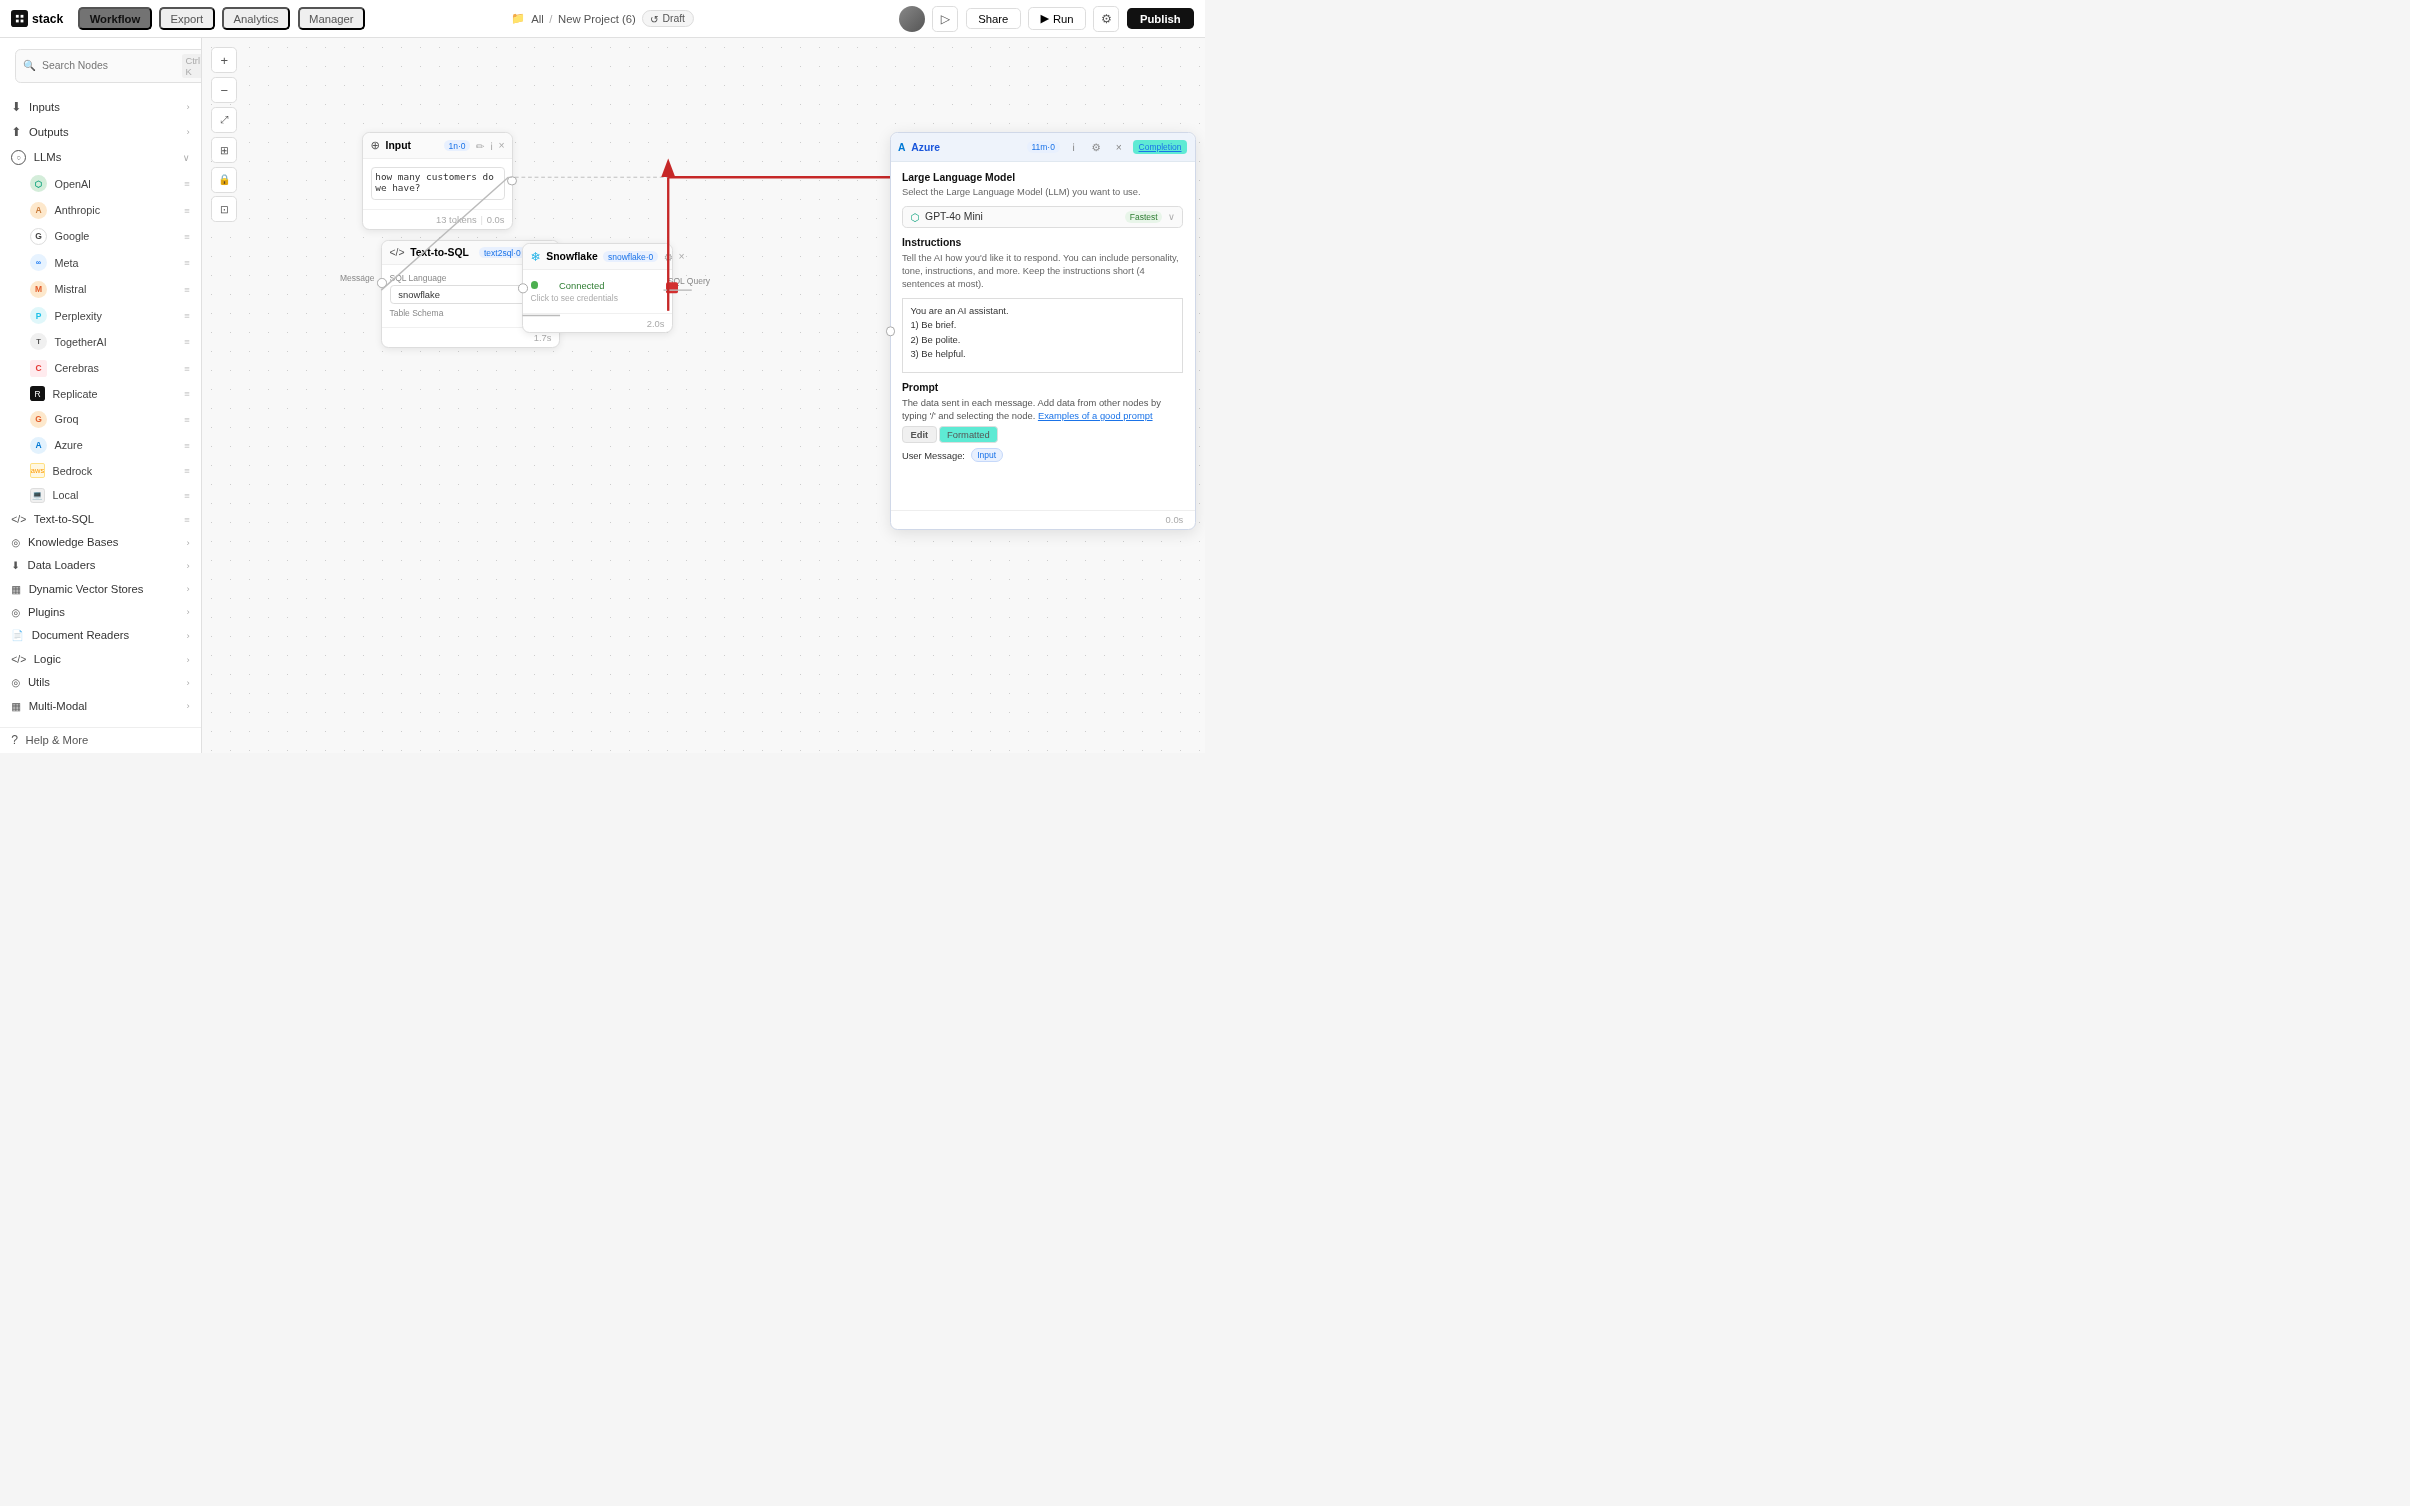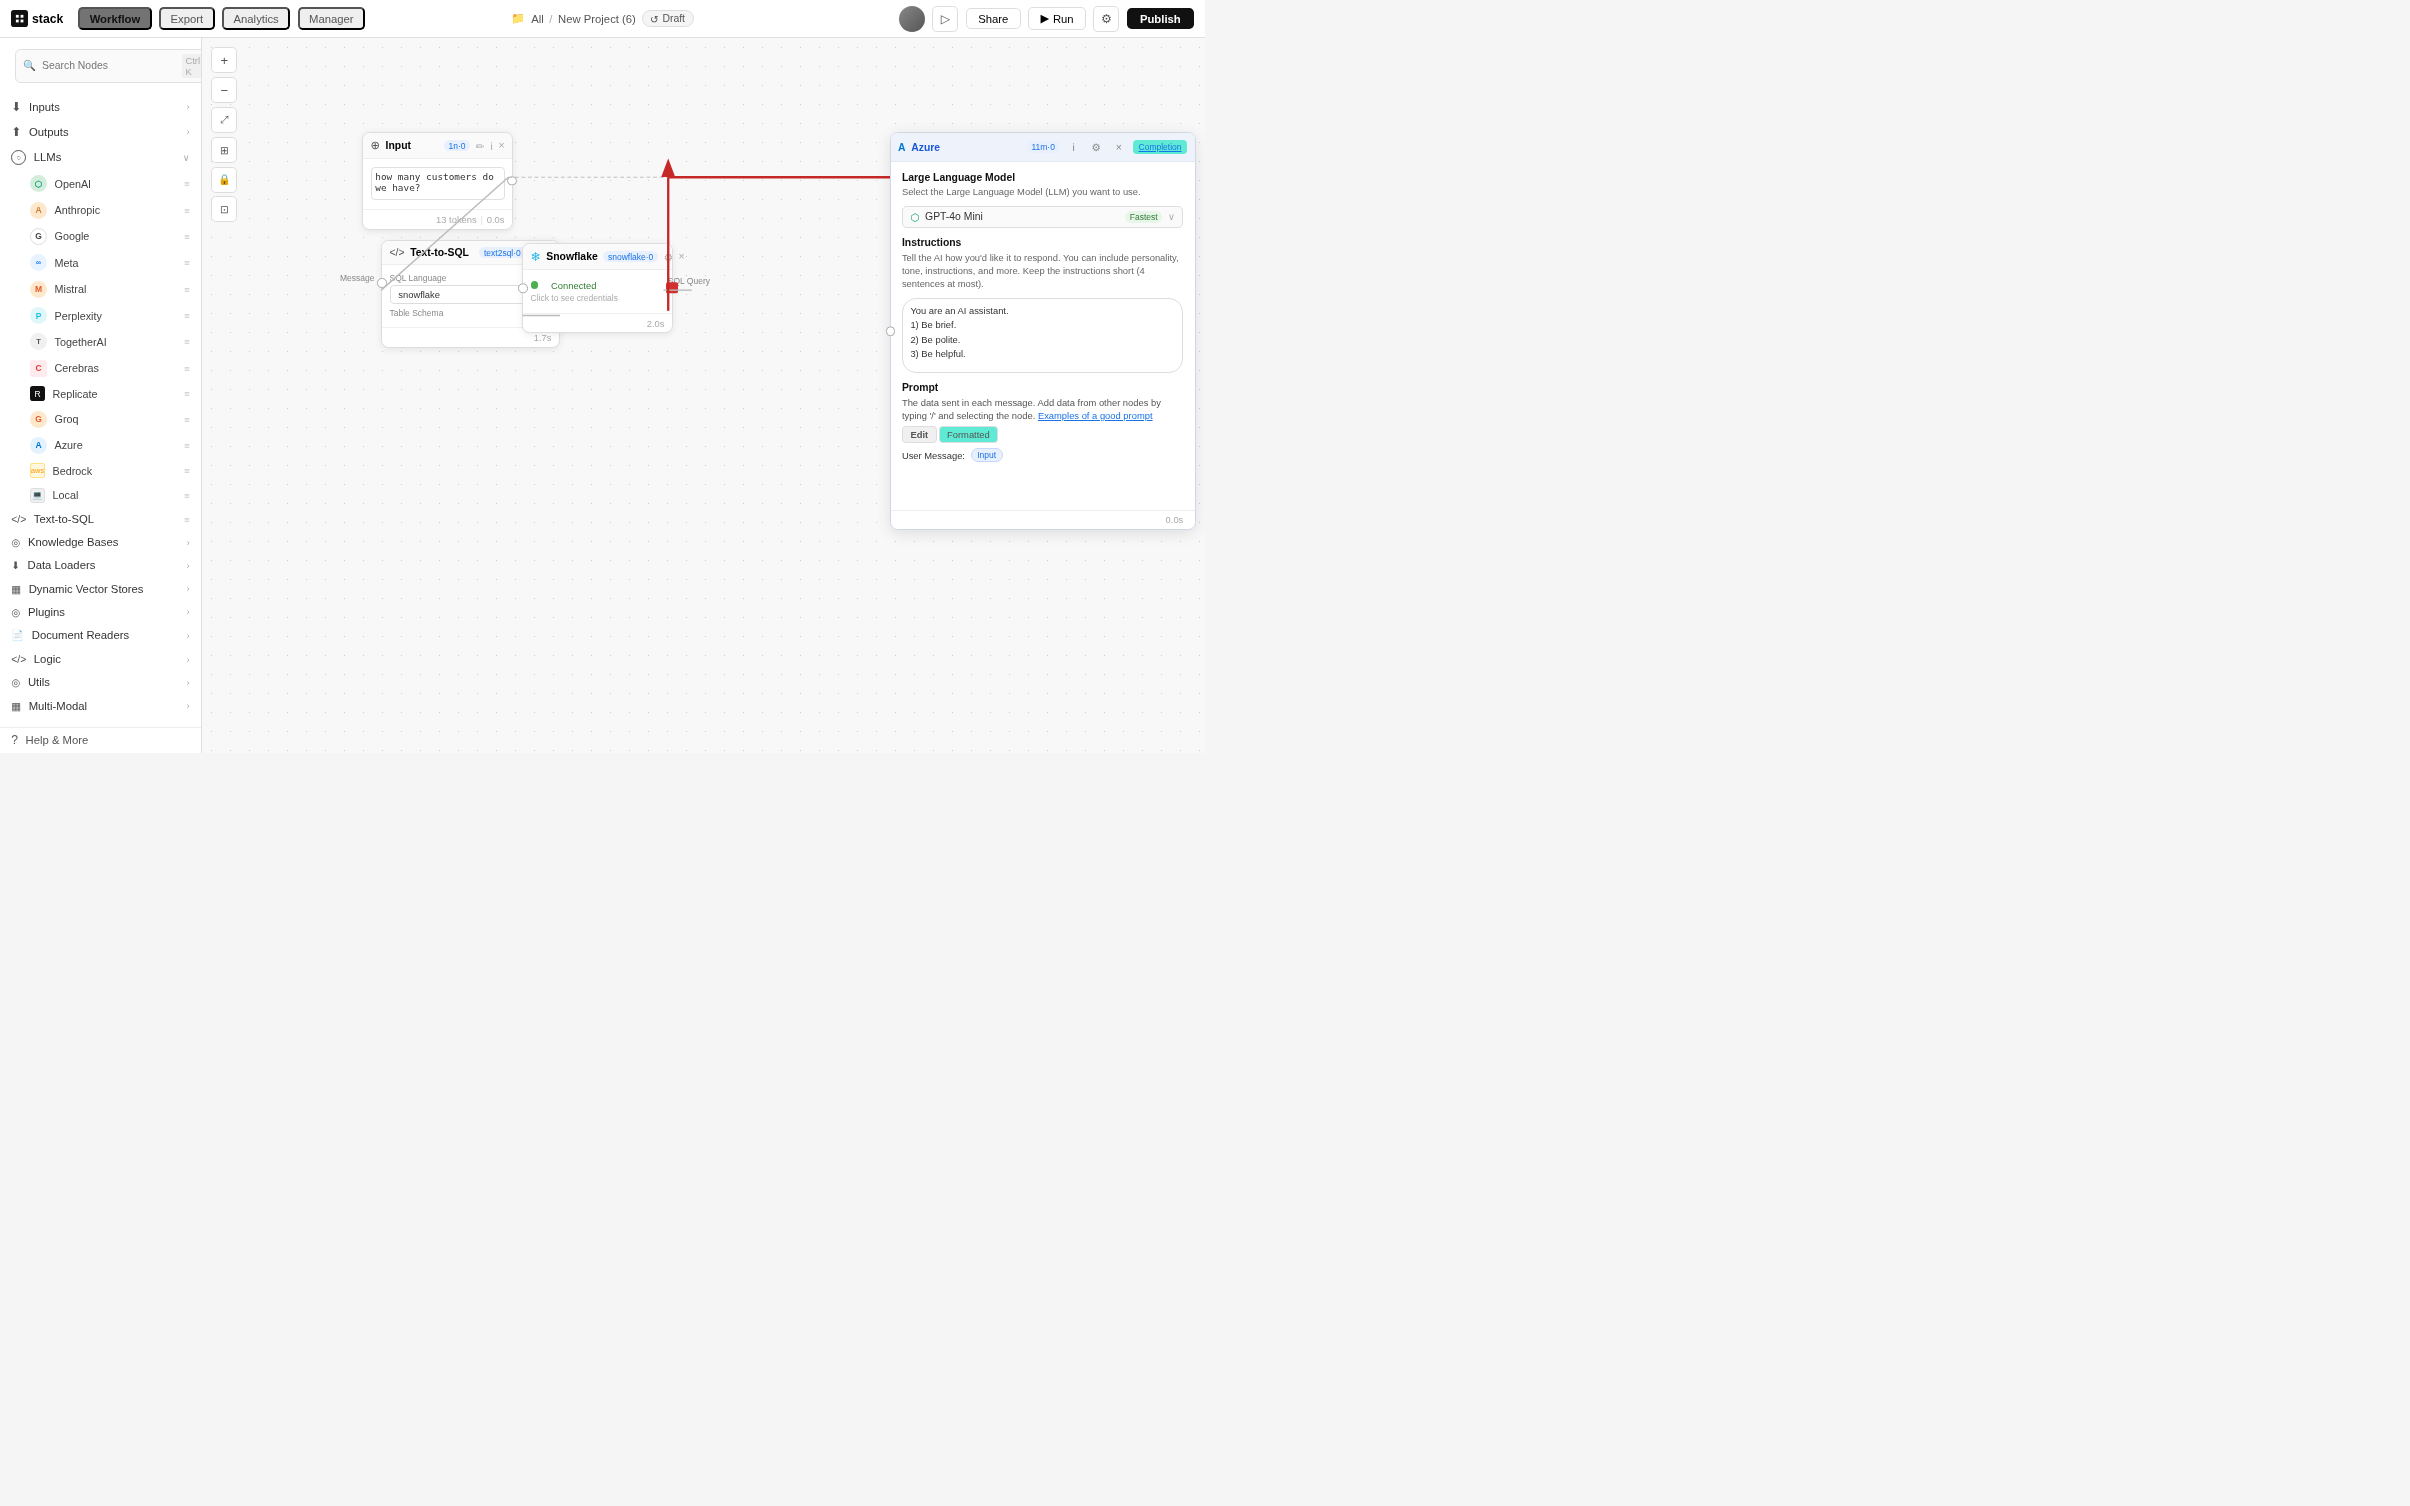--- a/index.html
+++ b/index.html
@@ -59,37 +59,37 @@
     .node-body { padding: 7.5px; }
     .node-footer { padding: 3.8px 7.5px; display: flex; justify-content: flex-end; font-size: 9.4px; color: #aaa; border-top: 0.9px solid #f0f0f0; }
     .node-port { width: 9.4px; height: 9.4px; border-radius: 50%; background: #fff; border: 1.9px solid #aaa; position: absolute; }
     .node-port.right { right: -4.7px; top: 50%; transform: translateY(-50%); }
 
     
     .input-node { left: 160px; top: 113px; width: 146px; }
     .input-textarea { width: 100%; border: 0.9px solid #e0e0e0; border-radius: 3.8px; font-size: 9.4px; color: #333; padding: 3.8px; min-height: 33px; resize: none; outline: none; }
     .select-box { border: 0.9px solid #ddd; border-radius: 3.8px; padding: 2.8px 5.6px; font-size: 9.4px; width: 100%; background: #fff; color: #333; }
     .schema-box { border: 0.9px solid #ddd; border-radius: 3.8px; padding: 3.8px 5.6px; font-size: 8.5px; color: #555; min-height: 52px; margin-top: 3.8px; overflow: hidden; line-height: 1.4; }
-    .connected-badge { display: flex; align-items: center; gap: 13px; font-size: 9.4px; color: #2e7d32; }
+    .connected-badge { display: flex; align-items: center; gap: 21px; font-size: 9.4px; color: #2e7d32; }
     .green-dot { width: 7.5px; height: 7.5px; border-radius: 50%; background: #4caf50; }
     .click-creds { font-size: 8.5px; color: #aaa; }
 
     
     .azure-panel { position: absolute; right: 0; top: 113px; width: 301px; background: #fff; border: 0.9px solid #d0d8e8; border-radius: 7.5px; box-shadow: 0 3.8px 15px rgba(0,0,0,0.1); }
     .azure-header { display: flex; align-items: center; padding: 5.6px 7.5px; gap: 5.6px; border-bottom: 0.9px solid #e0e8f0; background: #eef3fb; border-radius: 7.5px 7.5px 0 0; }
     .azure-title { font-size: 10.4px; font-weight: 600; color: #1a56db; flex: 1; }
     .azure-badge { background: #e8f0fe; color: #1a73e8; font-size: 8.5px; padding: 0.9px 4.7px; border-radius: 7.5px; }
     .azure-icon-btn { width: 17px; height: 17px; display: flex; align-items: center; justify-content: center; cursor: pointer; color: #888; font-size: 10.4px; }
     .azure-body { padding: 9.4px 11.3px; overflow-y: auto; max-height: 452px; }
     .section-title { font-size: 10.4px; font-weight: 600; color: #111; margin-bottom: 2.8px; }
     .section-desc { font-size: 9.4px; color: #666; margin-bottom: 7.5px; line-height: 1.4; }
     .model-select-row { display: flex; align-items: center; gap: 5.6px; border: 0.9px solid #ddd; border-radius: 4.7px; padding: 3.8px 7.5px; background: #fafafa; margin-bottom: 9.4px; }
     .model-name { font-size: 10.4px; flex: 1; color: #333; }
     .fastest-badge { background: #e8f5e9; color: #2e7d32; font-size: 8.5px; padding: 0.9px 4.7px; border-radius: 7.5px; }
-    .instructions-box { border: 0.9px solid #ddd; border-radius: 14px; padding: 5.6px 7.5px; font-size: 9.4px; color: #333; min-height: 75px; line-height: 1.5; margin-bottom: 9.4px; }
+    .instructions-box { border: 0.9px solid #ddd; border-radius: 0; padding: 5.6px 7.5px; font-size: 9.4px; color: #333; min-height: 75px; line-height: 1.5; margin-bottom: 9.4px; }
     .prompt-desc { font-size: 9.4px; color: #555; margin-bottom: 3.8px; line-height: 1.4; }
     .prompt-link { color: #1a73e8; text-decoration: underline; cursor: pointer; }
     .edit-format-tabs { display: flex; gap: 1.9px; margin-bottom: 5.6px; }
     .edit-tab { padding: 1.9px 7.5px; border-radius: 3.8px; font-size: 9.4px; cursor: pointer; border: 0.9px solid #ddd; background: #5eead4; color: #555; }
     .edit-tab.active { background: #f0f0f0; font-weight: 600; }
     .user-message-row { display: flex; align-items: center; gap: 5.6px; font-size: 9.4px; color: #333; }
     .input-tag { background: #e8f0fe; color: #1a73e8; font-size: 8.5px; padding: 0.9px 5.6px; border-radius: 7.5px; border: 0.9px solid #c5d8fa; }
     .completion-tag { background: #5eead4; color: #1a73e8; font-size: 8.5px; padding: 1.9px 5.6px; border-radius: 3.8px; text-decoration: underline; }
     .azure-footer { padding: 3.8px 11.3px; display: flex; justify-content: flex-end; font-size: 9.4px; color: #aaa; border-top: 0.9px solid #eee; }
 

